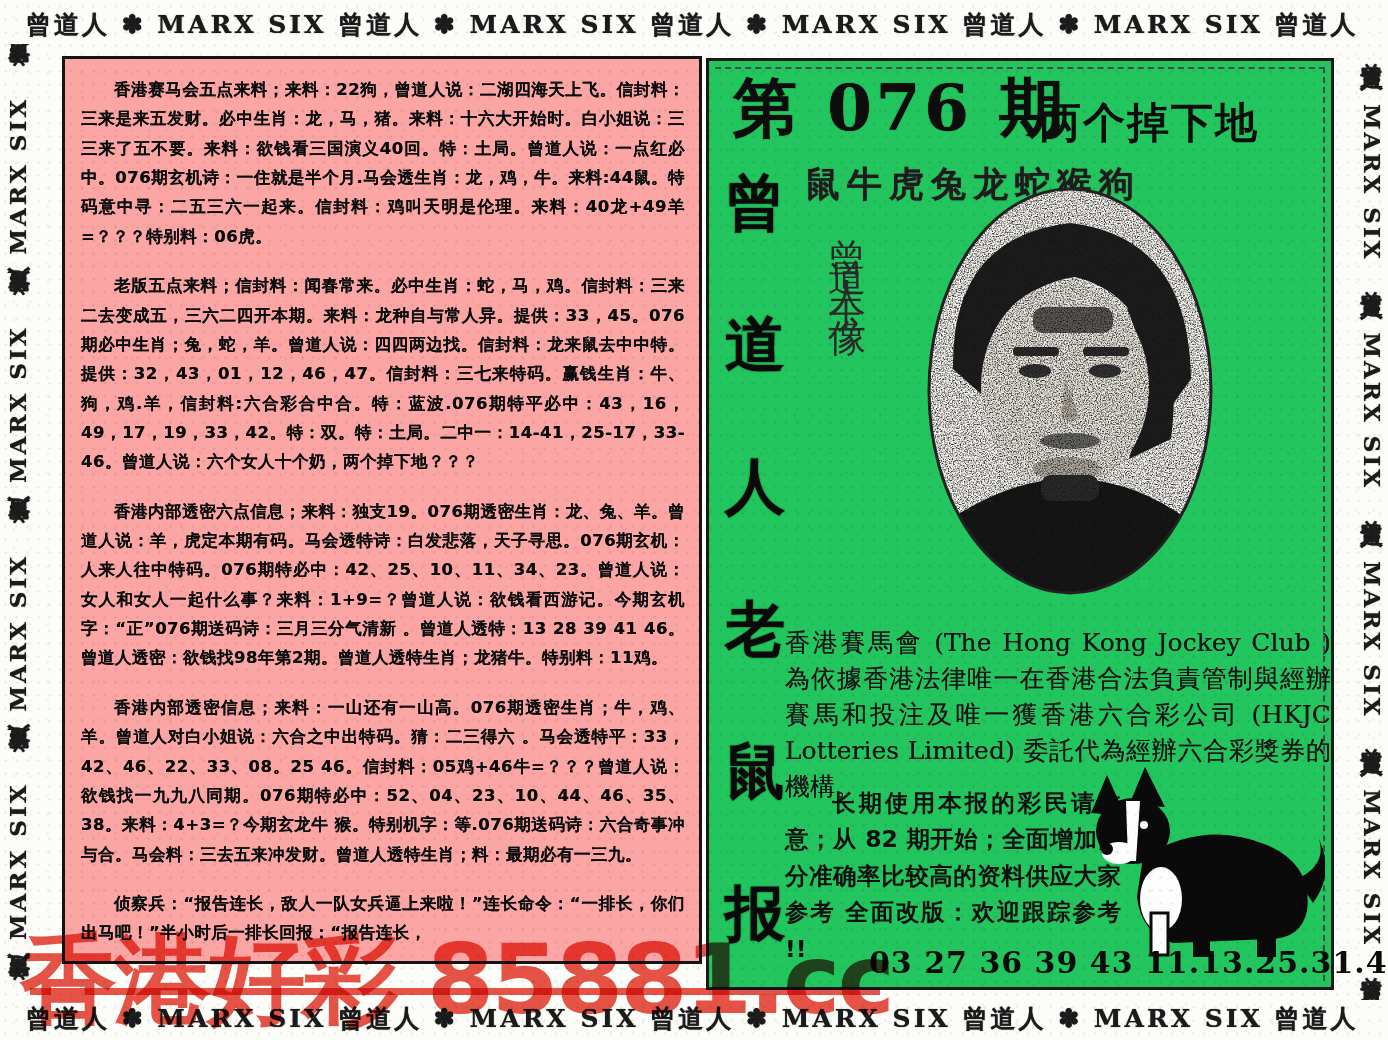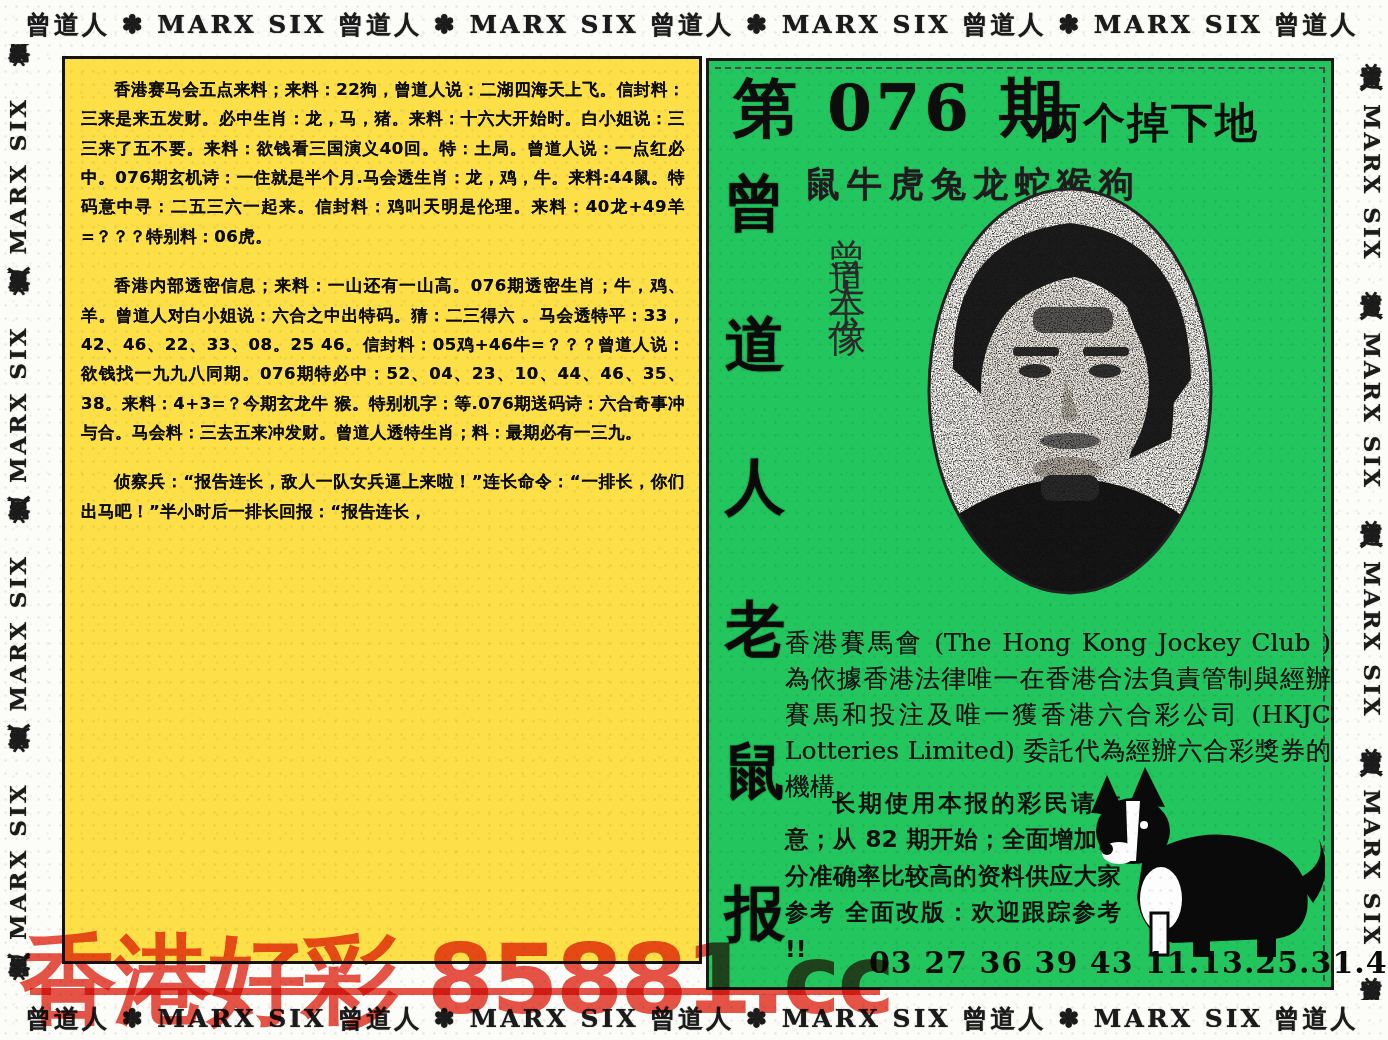--- a/index.html
+++ b/index.html
@@ -20,21 +20,21 @@
     position:absolute;top:44px;height:956px;width:40px;
     font-family:"DejaVu Serif",serif;font-weight:bold;font-size:23px;
     letter-spacing:3px;white-space:nowrap;overflow:hidden;color:#1b1b1b;
     writing-mode:vertical-rl;text-shadow:0 0 1px #333;
   }
   .border-left{left:2px;transform:rotate(180deg);}
   .border-right{right:0px;}
   
   .left-panel{
     position:absolute;left:62px;top:56px;width:640px;height:908px;
-    border:3px solid #141414;background:#fde047;box-sizing:border-box;
+    border:3px solid #141414;background:#fca5a5;box-sizing:border-box;
     padding:16px 14px 0 16px;overflow:hidden;
   }
   .left-panel p{
     margin:0 0 20px 0;font-size:16.5px;font-weight:bold;line-height:1.78;
     letter-spacing:.5px;text-indent:2em;text-align:justify;color:#0c0c0c;
     text-shadow:0 0 .6px #222;
   }
   .left-panel p.humor-title{margin:0 0 10px 0;text-indent:0;}
   .left-panel p.joke{margin-bottom:6px;}
   
@@ -117,20 +117,22 @@
 
 <div class="page">
 
   <div class="border-h border-top">曾道人 ✽  MARX SIX 曾道人 ✽  MARX SIX 曾道人 ✽  MARX SIX 曾道人 ✽  MARX SIX 曾道人 ✽  MARX SIX 曾道人 ✽  MARX SIX 曾道人 ✽  MARX SIX</div>
   <div class="border-h border-bottom">曾道人 ✽  MARX SIX 曾道人 ✽  MARX SIX 曾道人 ✽  MARX SIX 曾道人 ✽  MARX SIX 曾道人 ✽  MARX SIX 曾道人 ✽  MARX SIX 曾道人 ✽  MARX SIX</div>
   <div class="border-v border-left">曾道人 ✽ MARX SIX 曾道人 ✽ MARX SIX 曾道人 ✽ MARX SIX 曾道人 ✽ MARX SIX 曾道人 ✽ MARX SIX</div>
   <div class="border-v border-right">曾道人 ✽ MARX SIX 曾道人 ✽ MARX SIX 曾道人 ✽ MARX SIX 曾道人 ✽ MARX SIX 曾道人 ✽ MARX SIX</div>
 
   <div class="left-panel">
     <p>香港赛马会五点来料；来料：22狗，曾道人说：二湖四海天上飞。信封料：三来是来五发财。必中生肖：龙，马，猪。来料：十六大开始时。白小姐说：三三来了五不要。来料：欲钱看三国演义40回。特：土局。曾道人说：一点红必中。076期玄机诗：一住就是半个月.马会透生肖：龙，鸡，牛。来料:44鼠。特码意中寻：二五三六一起来。信封料：鸡叫天明是伦理。来料：40龙+49羊=？？？特别料：06虎。</p>
+    <p>老版五点来料；信封料：闻春常来。必中生肖：蛇，马，鸡。信封料：三来二去变成五，三六二四开本期。来料：龙种自与常人异。提供：33，45。076期必中生肖；兔，蛇，羊。曾道人说：四四两边找。信封料：龙来鼠去中中特。提供：32，43，01，12，46，47。信封料：三七来特码。赢钱生肖：牛、狗，鸡.羊，信封料:六合彩合中合。特：蓝波.076期特平必中：43，16，49，17，19，33，42。特：双。特：土局。二中一：14-41，25-17，33-46。曾道人说：六个女人十个奶，两个掉下地？？？</p>
+    <p>香港内部透密六点信息；来料：独支19。076期透密生肖：龙、兔、羊。曾道人说：羊，虎定本期有码。马会透特诗：白发悲落，天子寻思。076期玄机：人来人往中特码。076期特必中：42、25、10、11、34、23。曾道人说：女人和女人一起什么事？来料：1+9=？曾道人说：欲钱看西游记。今期玄机字：“正”076期送码诗：三月三分气清新 。曾道人透特：13 28 39 41 46。曾道人透密：欲钱找98年第2期。曾道人透特生肖；龙猪牛。特别料：11鸡。</p>
     <p>香港内部透密信息；来料：一山还有一山高。076期透密生肖；牛，鸡、羊。曾道人对白小姐说：六合之中出特码。猜：二三得六 。马会透特平：33，42、46、22、33、08。25 46。信封料：05鸡+46牛=？？？曾道人说：欲钱找一九九八同期。076期特必中：52、04、23、10、44、46、35、38。来料：4+3=？今期玄龙牛 猴。特别机字：等.076期送码诗：六合奇事冲与合。马会料：三去五来冲发财。曾道人透特生肖；料：最期必有一三九。</p>
     <p class="joke">侦察兵：“报告连长，敌人一队女兵逼上来啦！”连长命令：“一排长，你们出马吧！”半小时后一排长回报：“报告连长，</p>
 
   </div>
 
   <div class="right-panel">
     <div class="inner-dash"></div>
 
     <div class="issue-no">第 076 期</div>
     <div class="issue-sub">两个掉下地</div>

